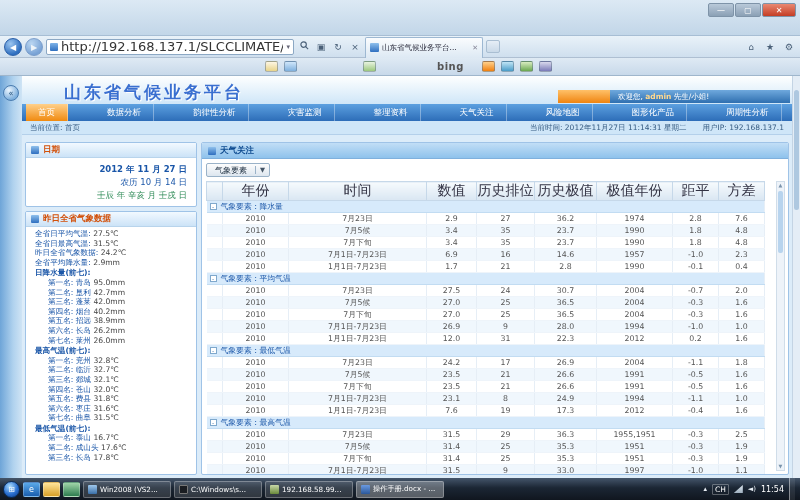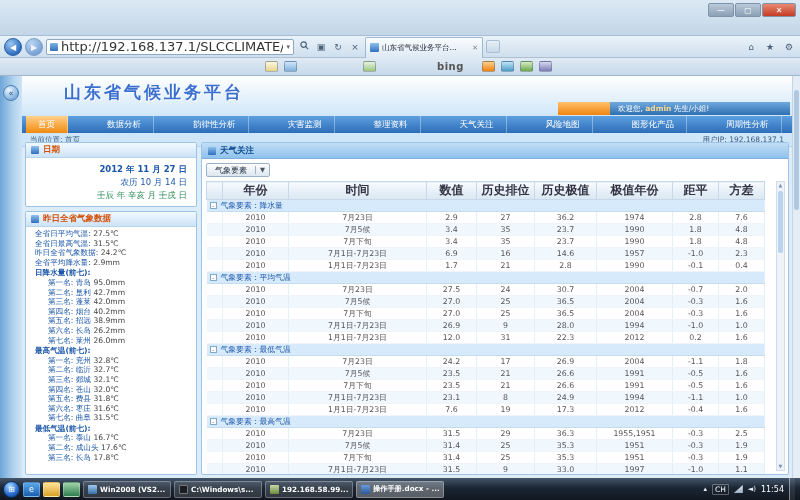--- a/index.html
+++ b/index.html
@@ -54,21 +54,21 @@
   .page { position:absolute; top:76px; left:0; right:0; bottom:22px; background:#dcecf9; }
   .edge { position:absolute; left:0; top:0; bottom:0; width:22px;
     background:linear-gradient(90deg,#6ea5d8,#b0d2ee 60%,#cfe4f5); }
   .edge-btn { position:absolute; left:3px; top:9px; width:16px; height:16px; border-radius:50%;
     background:radial-gradient(circle at 35% 30%,#eaf5ff,#7fb0dd 70%); border:1px solid #4a7cb0;
     font-size:8px; line-height:15px; text-align:center; color:#23527c; }
   .page-scroll { position:absolute; right:0; top:0; bottom:0; width:8px; background:#e4edf6; border-left:1px solid #c4d4e4; }
   .page-scroll .pthumb { position:absolute; top:14px; left:1px; width:5px; height:120px; border-radius:3px; background:#aec8e0; }
   .page-body { position:absolute; left:22px; right:8px; top:0; bottom:0; }
 
-  .page-header { position:relative; height:40px; background:linear-gradient(#feffff,#cfe6f8); }
+  .page-header { position:relative; height:28px; background:linear-gradient(#feffff,#cfe6f8); }
   .site-title { position:absolute; left:42px; top:5px; font-size:17px; font-weight:bold;
     color:#3a6fd0; letter-spacing:3px; text-shadow:1px 1px 0 #fff; }
   .welcome-bar { position:absolute; right:2px; bottom:1px; height:13px; display:flex; width:232px; }
   .welcome-accent { width:52px; background:linear-gradient(#ffc169,#ef8410); }
   .welcome-main { flex:1; background:linear-gradient(#6fa9dd,#2f6fb0); color:#fff; font-size:7.5px;
     line-height:13px; padding-left:8px; white-space:nowrap; }
   .welcome-main b { color:#ffd98f; font-weight:bold; }
 
   .navbar { height:17px; background:linear-gradient(#5ca0e0,#2d6db8); display:flex; padding-left:4px;gap:27px; }
   .nav-item { font-size:8.5px; color:#fff; line-height:17px; padding:0 12px;
@@ -113,21 +113,21 @@
   .main-title { font-size:8.5px; font-weight:bold; color:#0d4a8f; }
   .main-body { flex:1; position:relative; padding:3px 4px; overflow:hidden; }
   .toolbar { margin:1px 0 4px; display:flex; }
   .elem-btn { display:inline-flex; align-items:center; font-size:8px; color:#234;
     background:linear-gradient(#fdfdfd,#dde6ef); border:1px solid #9ab2c8; border-radius:2px; height:14px; }
   .elem-btn .lbl { padding:0 8px; }
   .elem-btn .caret { padding:0 4px; border-left:1px solid #9ab2c8; font-size:6.5px; color:#456; }
   table.wx { border-collapse:collapse; table-layout:fixed; width:558px; }
   col.c0{width:16px} col.c1{width:66px} col.c2{width:138px} col.c3{width:50px}
   col.c4{width:58px} col.c5{width:62px} col.c6{width:76px} col.c7{width:46px} col.c8{width:46px}
-  .wx th { height:15px; font-size:12px; font-weight:bold; color:#334;
+  .wx th { height:15px; font-size:14px; font-weight:normal; color:#334;
     background:linear-gradient(#f6fafd,#d9e6f2); border:1px solid #c6d8e9;text-align:center; }
   .wx td { height:12px; font-size:7.8px; color:#555; text-align:center;
     border-right:1px solid #e6eef6; border-bottom:1px solid #eef4fa;
     white-space:nowrap; overflow:hidden; }
   .wx tr.alt td { background:#f0f7fd; }
   .wx tr.section-row td { background:#d7eafb; text-align:left; color:#1a56a8;
     border-bottom:1px solid #c2dcf2; padding-left:3px; font-size:7.8px; }
   .sec-ic { display:inline-block; width:7px; height:7px; line-height:6px; text-align:center;
     border:1px solid #7fa8cc; background:#fff; color:#4a7cb0; font-size:6px; margin-right:4px; }
   .vscroll { position:absolute; right:3px; top:22px; bottom:3px; width:9px;
@@ -142,21 +142,21 @@
     display:flex; align-items:center; gap:3px; padding:0 3px; }
   .orb { width:17px; height:17px; border-radius:50%; flex:none;
     background:radial-gradient(circle at 40% 30%,#aee0ff,#2a6fd0 55%,#0c3a80);
     border:1px solid #0a2d5c; color:#fff; font-size:8px; line-height:16px; text-align:center; }
   .ql { width:17px; height:15px; border-radius:2px; flex:none; font-size:8px; line-height:14px;
     text-align:center; color:#fff; border:1px solid rgba(255,255,255,.25); }
   .ql.ie { background:linear-gradient(#5aa8e8,#1a5fb0); }
   .ql.folder { background:linear-gradient(#ffe49a,#d8a028); }
   .ql.media { background:linear-gradient(#9fd4a8,#2e7d4f); }
   .task-btn { width:88px; height:17px; border-radius:2px; background:rgba(255,255,255,.13);
-    border:1px solid rgba(255,255,255,.28); display:flex; align-items:center; gap:3px; padding:0 4px;font-weight:bold; }
+    border:1px solid rgba(255,255,255,.28); display:flex; align-items:center; gap:3px; padding:0 4px; }
   .task-btn.active { background:rgba(255,255,255,.30); }
   .task-ic { width:9px; height:9px; border-radius:1px; flex:none; }
   .task-ic.i0 { background:linear-gradient(#9fc8ec,#3a6fa8); }
   .task-ic.i1 { background:#1a1d22; border:1px solid #777; }
   .task-ic.i2 { background:linear-gradient(#c8d8a8,#6a8a3a); }
   .task-ic.i3 { background:linear-gradient(#6a9ae0,#2b579a); }
   .task-label { font-size:7.2px; color:#fff; white-space:nowrap; overflow:hidden; }
   .tray { margin-left:auto; display:flex; align-items:center; gap:5px; padding-right:2px; }
   .tray-ic { color:#e8eef4; font-size:7px; }
   .ime { color:#fff; font-size:7.5px; border:1px solid rgba(255,255,255,.3); padding:0 2px; border-radius:1px; }
@@ -247,20 +247,21 @@
           <div class="nav-item">整理资料</div>
           <div class="nav-item">天气关注</div>
           <div class="nav-item">风险地图</div>
           <div class="nav-item">图形化产品</div>
           <div class="nav-item">周期性分析</div>
         </div>
 
       <div class="crumb-row">
         <span>当前位置: 首页</span>
         <span class="statusline">
+          <span>当前时间: 2012年11月27日 11:14:31 星期二</span>
           <span>用户IP: 192.168.137.1</span>
         </span>
       </div>
 
       <div class="content">
 
         <div class="sidebar">
           <div class="panel">
             <div class="panel-header">
               <span class="panel-ic"></span>

